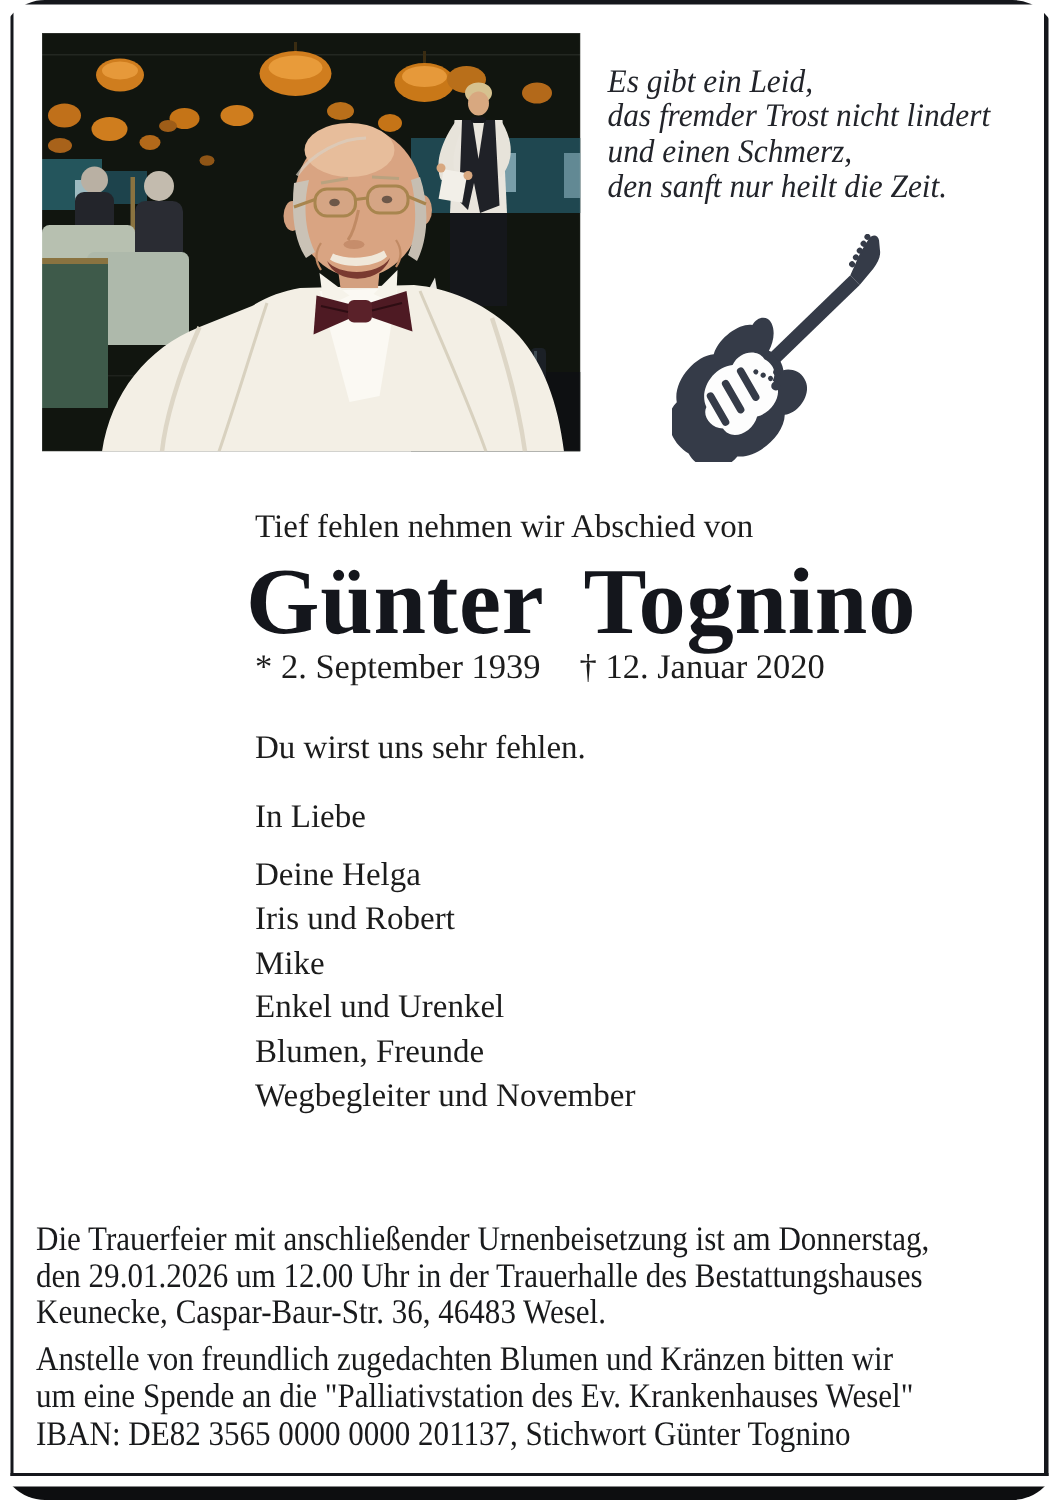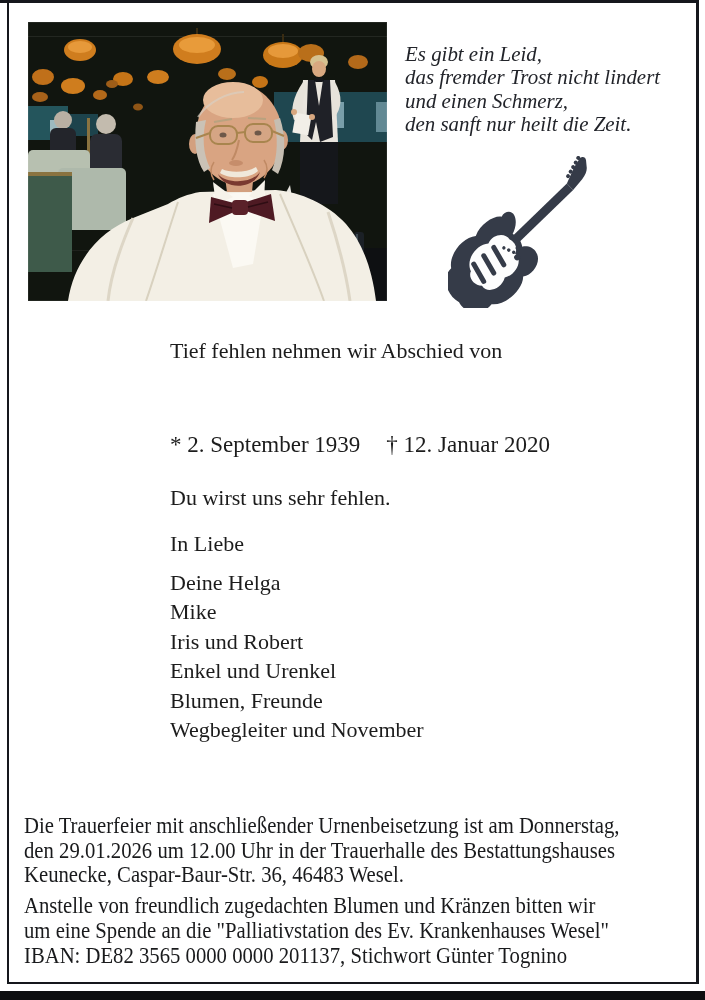--- a/index.html
+++ b/index.html
@@ -1,18 +1,18 @@
 <!DOCTYPE html>
 <html><head>
 <meta charset="utf-8">
 <style>
   html,body{margin:0;padding:0;background:#ffffff;}
   .page{
     position:relative;width:705px;height:1000px;background:#ffffff;overflow:hidden;
-    font-family:"Liberation Serif", serif;color:#1c1c1c;
+    font-family:"Liberation Serif", serif;color:#1c1c1c;border-radius:30px;
   }
   .abs{position:absolute;}
   
   .bar-top{left:0;top:0;width:699px;height:3px;background:#15171c;}
   .frame-left{left:7px;top:2px;width:2px;height:982px;background:#15171c;}
   .frame-right{left:696px;top:0;width:3px;height:984px;background:#15171c;}
   .frame-bottom{left:7px;top:982px;width:692px;height:2px;background:#15171c;}
   .bar-bottom{left:0;top:991px;width:705px;height:9px;background:#0d0e10;}
   
   .photo{left:28px;top:22px;width:359px;height:279px;}
@@ -214,30 +214,31 @@
           <circle cx="125" cy="-10.5" r="2"></circle>
           <circle cx="130" cy="-12" r="2"></circle>
           <circle cx="135" cy="-13.5" r="2"></circle>
           <circle cx="140" cy="-15" r="2"></circle>
         </g>
       </g>
     </svg>
   </div>
 
   <div class="abs intro">Tief fehlen nehmen wir Abschied von</div>
+  <h1 class="abs name">Günter Tognino</h1>
   <div class="abs dates">
     <span>* 2. September 1939</span><span class="date-gap"></span><span>† 12. Januar 2020</span>
   </div>
   <div class="abs farewell">Du wirst uns sehr fehlen.</div>
   <div class="abs salutation">In Liebe</div>
 
   <div class="abs mourners">
     <div>Deine Helga</div>
+    <div>Iris und Robert</div>
     <div>Mike</div>
-    <div>Iris und Robert</div>
     <div>Enkel und Urenkel</div>
     <div>Blumen, Freunde</div>
     <div>Wegbegleiter und November</div>
   </div>
 
   <div class="abs bottom">
     <div class="para">
       <div class="line">Die Trauerfeier mit anschließender Urnenbeisetzung ist am Donnerstag,</div>
       <div class="line">den 29.01.2026 um 12.00 Uhr in der Trauerhalle des Bestattungshauses</div>
       <div class="line">Keunecke, Caspar-Baur-Str. 36, 46483 Wesel.</div>

